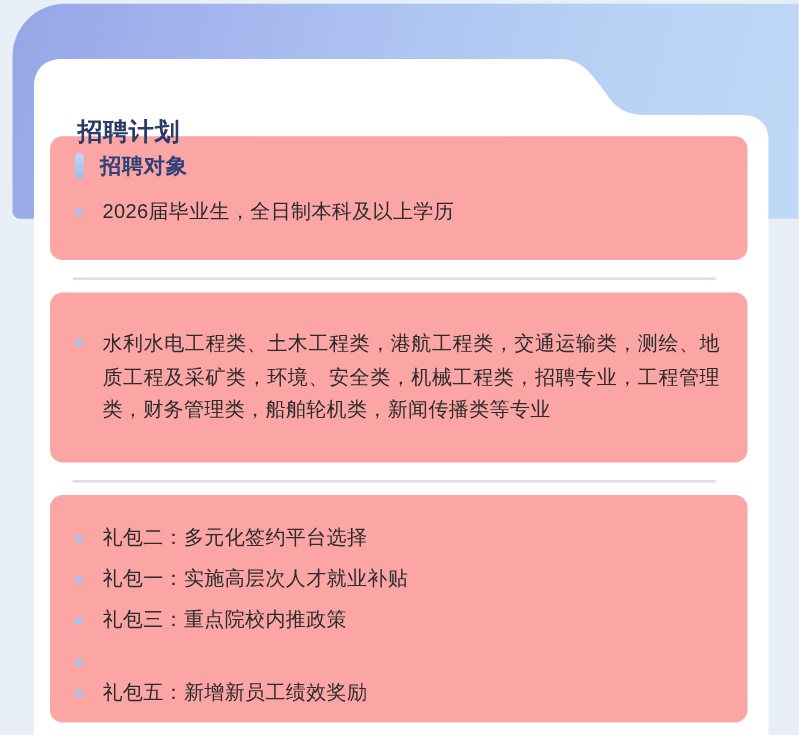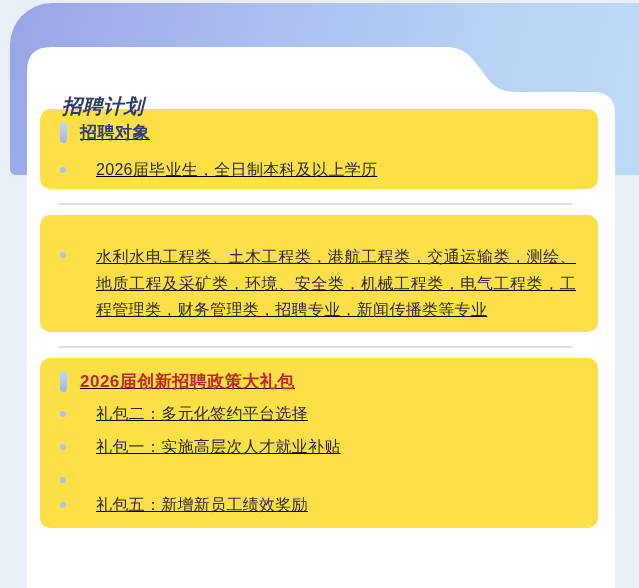--- a/index.html
+++ b/index.html
@@ -31,49 +31,47 @@
     clip-path:path("M 0 24 Q 0 0 24 0 L 418 0 C 438 0 444 10 452 20 L 458 28 C 466 40 474 45 490 45 L 566 45 Q 588 45 588 67 L 588 541 L 0 541 Z");
   }
 
   .page-title {
     position:relative; z-index:2;
     margin:46px 0 -10px 35px;
     font-size:20px; line-height:26px;
     font-weight:700;
     color:#2d3c66;
     letter-spacing:0.5px;
-    font-style:italic;
   }
 
   .panel {
     position:relative;
     margin:0 17px 0 13px;
-    background:#fde047;
+    background:#fca5a5;
     border-radius:10px;
-    padding:13px 22px 8px 20px;
-    text-decoration:underline;
+    padding:13px 22px 27px 20px;
   }
   .panel.p3 { padding-bottom:12px; }
 
   .sec-head { display:flex; align-items:center; gap:13px; }
   .pill {
     width:7px; height:21px;
     border-radius:4px;
     background:linear-gradient(180deg,#c2d8f5,#9cbaee);
     flex-shrink:0;
   }
   .sec-title {
     font-size:17px; line-height:21px;
     font-weight:700;
     color:#2e4076;
     letter-spacing:0.5px;
   }
   .sec-title.red { color:#c2252b; }
 
-  .bullet-row { display:flex; gap:30px; }
+  .bullet-row { display:flex; gap:16px; }
   .bullet-row.first { margin-top:16px; }
   .bullet-row.tight { margin-top:11px; }
   .dot {
     width:6px; height:6px;
     border-radius:50%;
     background:#a6c4ef;
     margin-top:8px;
     flex-shrink:0;
   }
   .bullet-text {
@@ -114,38 +112,38 @@
         <span class="dot"></span>
         <span class="bullet-text">2026届毕业生，全日制本科及以上学历</span>
       </div>
     </div>
 
     <div class="divider"></div>
 
     <div class="panel">
       <div class="bullet-row first">
         <span class="dot"></span>
-        <span class="bullet-text para">水利水电工程类、土木工程类，港航工程类，交通运输类，测绘、地质工程及采矿类，环境、安全类，机械工程类，电气工程类，工程管理类，财务管理类，招聘专业，新闻传播类等专业</span>
+        <span class="bullet-text para">水利水电工程类、土木工程类，港航工程类，交通运输类，测绘、地质工程及采矿类，环境、安全类，机械工程类，招聘专业，工程管理类，财务管理类，船舶轮机类，新闻传播类等专业</span>
       </div>
     </div>
 
     <div class="divider"></div>
 
     <div class="panel p3">
-      <div class="sec-head">
-        <span class="pill"></span>
-        <span class="sec-title red">2026届创新招聘政策大礼包</span>
-      </div>
       <div class="bullet-row tight">
         <span class="dot"></span>
         <span class="bullet-text">礼包二：多元化签约平台选择</span>
       </div>
       <div class="bullet-row tight">
         <span class="dot"></span>
         <span class="bullet-text">礼包一：实施高层次人才就业补贴</span>
+      </div>
+      <div class="bullet-row tight">
+        <span class="dot"></span>
+        <span class="bullet-text">礼包三：重点院校内推政策</span>
       </div>
       <div class="bullet-row tight">
         <span class="dot"></span>
       </div>
       <div class="bullet-row tight">
         <span class="dot"></span>
         <span class="bullet-text">礼包五：新增新员工绩效奖励</span>
       </div>
     </div>
 

